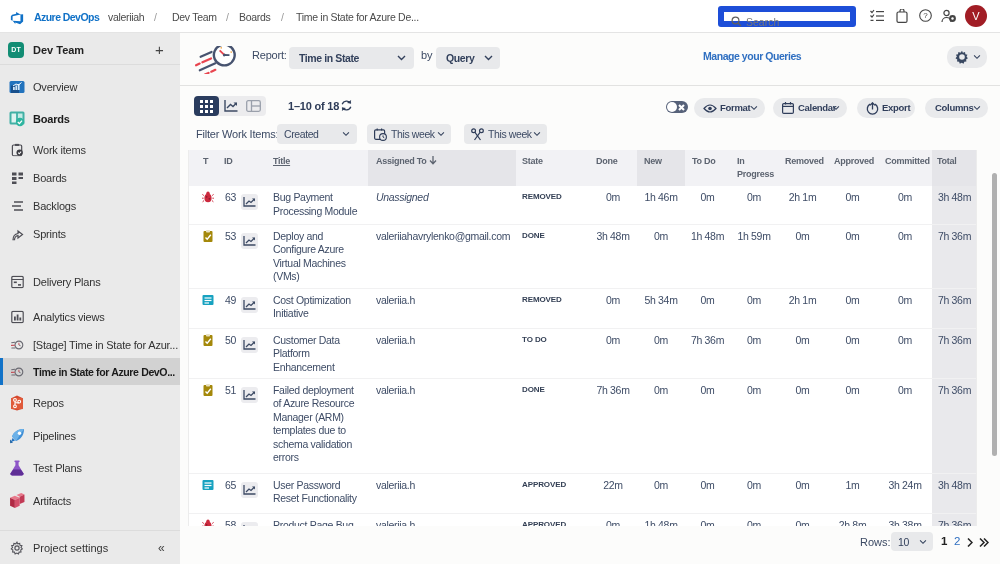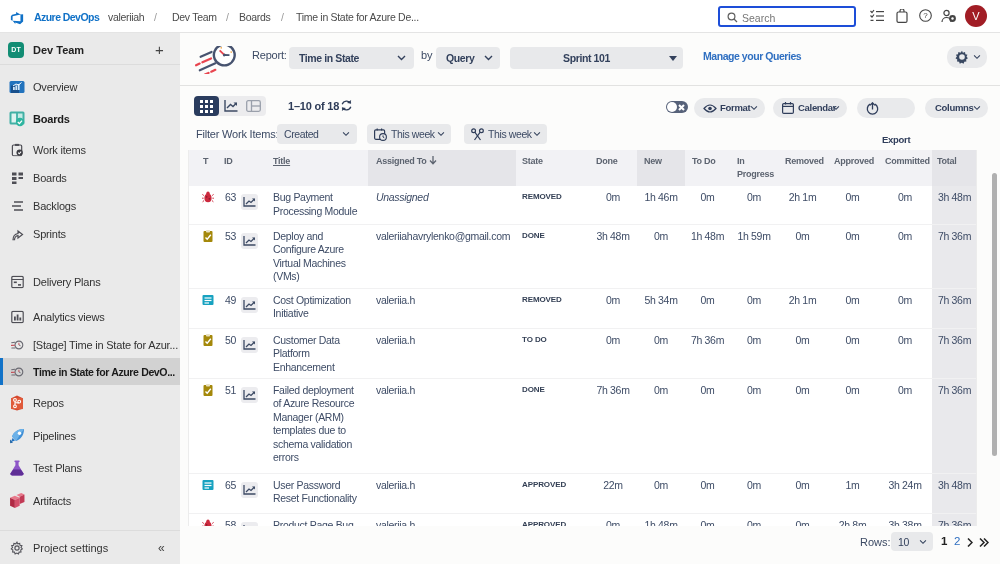--- a/index.html
+++ b/index.html
@@ -5,21 +5,21 @@
 * { margin:0; padding:0; box-sizing:border-box; }
 html,body { width:1000px; height:564px; overflow:hidden; }
 body { font-family:"Liberation Sans",sans-serif; background:#fbfbfa; position:relative; color:#3e4c66; }
 
 
 .topbar { position:absolute; left:0; top:0; width:1000px; height:33px; background:#fff; border-bottom:1px solid #e4e4e4; }
 .tb-logo { position:absolute; left:10px; top:11px; }
 .tb-title { position:absolute; left:34px; top:10.5px; font-size:10.5px; font-weight:bold; color:#1071c7; letter-spacing:-0.55px; }
 .crumb { position:absolute; top:10.5px; font-size:10.5px; color:#4b4b4b; letter-spacing:-0.3px; }
 .crumb-sep { color:#9a9a9a; }
-.searchbox { position:absolute; left:718px; top:6px; width:138px; height:21px; border:2px solid #1d4ed8; border-radius:3px; background:#fff; }
+.searchbox { position:absolute; left:718px; top:6px; width:138px; height:21px; border:6px solid #1d4ed8; border-radius:3px; background:#fff; }
 .searchbox .mag { position:absolute; left:7px; top:4px; }
 .searchbox .ph { position:absolute; left:22px; top:4px; font-size:10.5px; color:#767676; }
 .tb-ic { position:absolute; top:9px; }
 .avatar { position:absolute; left:965px; top:5px; width:22px; height:22px; border-radius:50%; background:#a11d25; color:#fff; font-size:11px; text-align:center; line-height:22px; }
 
 
 .sidebar { position:absolute; left:0; top:33px; width:180px; height:531px; background:#eaeaea; }
 .team-row { position:absolute; left:0; top:0; width:180px; height:32px; border-bottom:1px solid #dcdcdc; }
 .team-badge { position:absolute; left:8px; top:9px; width:16px; height:16px; border-radius:4px; background:#128d74; color:#fff; font-size:7px; font-weight:bold; text-align:center; line-height:15px; }
 .team-name { position:absolute; left:33px; top:11px; font-size:11px; font-weight:bold; color:#222; }
@@ -307,26 +307,20 @@
           <path d="M1 1 L4.5 4.5 L8 1" fill="none" stroke="#33415c" stroke-width="1.4"></path>
         </svg>
       </div>
     <span class="lbl11" style="left:241px;top:16px;">by</span>
     <div class="dd" style="left:256px;top:14px;width:64px;">
         <span class="txt" style="left:10px;">Query</span>
         <svg class="chev" style="right:7px;top:8px;position:absolute;" width="9" height="6" viewBox="0 0 9 6">
           <path d="M1 1 L4.5 4.5 L8 1" fill="none" stroke="#33415c" stroke-width="1.4"></path>
         </svg>
       </div>
-    <div class="dd" style="left:330px;top:14px;width:173px;">
-        <span class="txt" style="left:0;width:153px;text-align:center;">Sprint 101</span>
-        <svg class="chev" style="right:6px;top:9px;position:absolute;" width="8" height="5" viewBox="0 0 8 5">
-          <path d="M0 0 L4 5 L8 0 Z" fill="#33415c"></path>
-        </svg>
-      </div>
     <span class="bluelink" style="left:523px;top:17px;">Manage your Queries</span>
     <div class="btn" style="left:767px;top:13px;width:40px;height:22px;">
       <svg style="position:absolute;left:8px;top:4px;" width="14" height="14" viewBox="0 0 14 14">
           <path d="M7 4.2 a2.8 2.8 0 1 0 0 5.6 a2.8 2.8 0 1 0 0-5.6 M7 0.8 l0.9 1.9 2.1-0.6 0.4 2.1 2.1 0.5 -1 1.9 1.4 1.6 -1.8 1.2 0.3 2.1 -2.1 0.2 -0.7 2 -1.9-1 -1.9 1 -0.7-2 -2.1-0.2 0.3-2.1 -1.8-1.2 1.4-1.6 -1-1.9 2.1-0.5 0.4-2.1 2.1 0.6 Z" fill="#394861" fill-rule="evenodd"></path>
         </svg>
       <svg style="position:absolute;right:6px;top:9px;" width="8" height="5" viewBox="0 0 9 6">
           <path d="M1 0.5 L4.5 4 L8 0.5" fill="none" stroke="#33415c" stroke-width="1.3"></path>
         </svg>
     </div>
   </div>
@@ -394,21 +388,21 @@
     <span style="position:absolute;left:25px;top:4px;">Calendar</span>
     <svg style="position:absolute;right:7px;top:8px;" width="8" height="5" viewBox="0 0 9 6">
         <path d="M1 0.5 L4.5 4 L8 0.5" fill="none" stroke="#33415c" stroke-width="1.3"></path>
       </svg>
   </div>
   <div class="btn" style="left:677px;top:65px;width:58px;">
     <svg style="position:absolute;left:9px;top:4px;" width="13" height="13" viewBox="0 0 13 13">
         <path d="M4.2 2.2 A5.2 5.2 0 1 0 8.8 2.2" fill="none" stroke="#303e5b" stroke-width="1.3"></path>
         <path d="M6.5 7.5 V1 M4 3.4 L6.5 0.8 L9 3.4" fill="none" stroke="#303e5b" stroke-width="1.3"></path>
       </svg>
-    <span style="position:absolute;left:25px;top:4px;margin-top:32px;">Export</span>
+    <span style="position:absolute;left:25px;top:4px;">Export</span>
   </div>
   <div class="btn" style="left:745px;top:65px;width:63px;">
     <span style="position:absolute;left:10px;top:4px;">Columns</span>
     <svg style="position:absolute;right:7px;top:8px;" width="8" height="5" viewBox="0 0 9 6">
         <path d="M1 0.5 L4.5 4 L8 0.5" fill="none" stroke="#33415c" stroke-width="1.3"></path>
       </svg>
   </div>
 
   <span class="lbl11" style="left:16px;top:95px;">Filter Work Items:</span>
   <div class="dd" style="left:97px;top:91px;width:80px;height:20px;">

